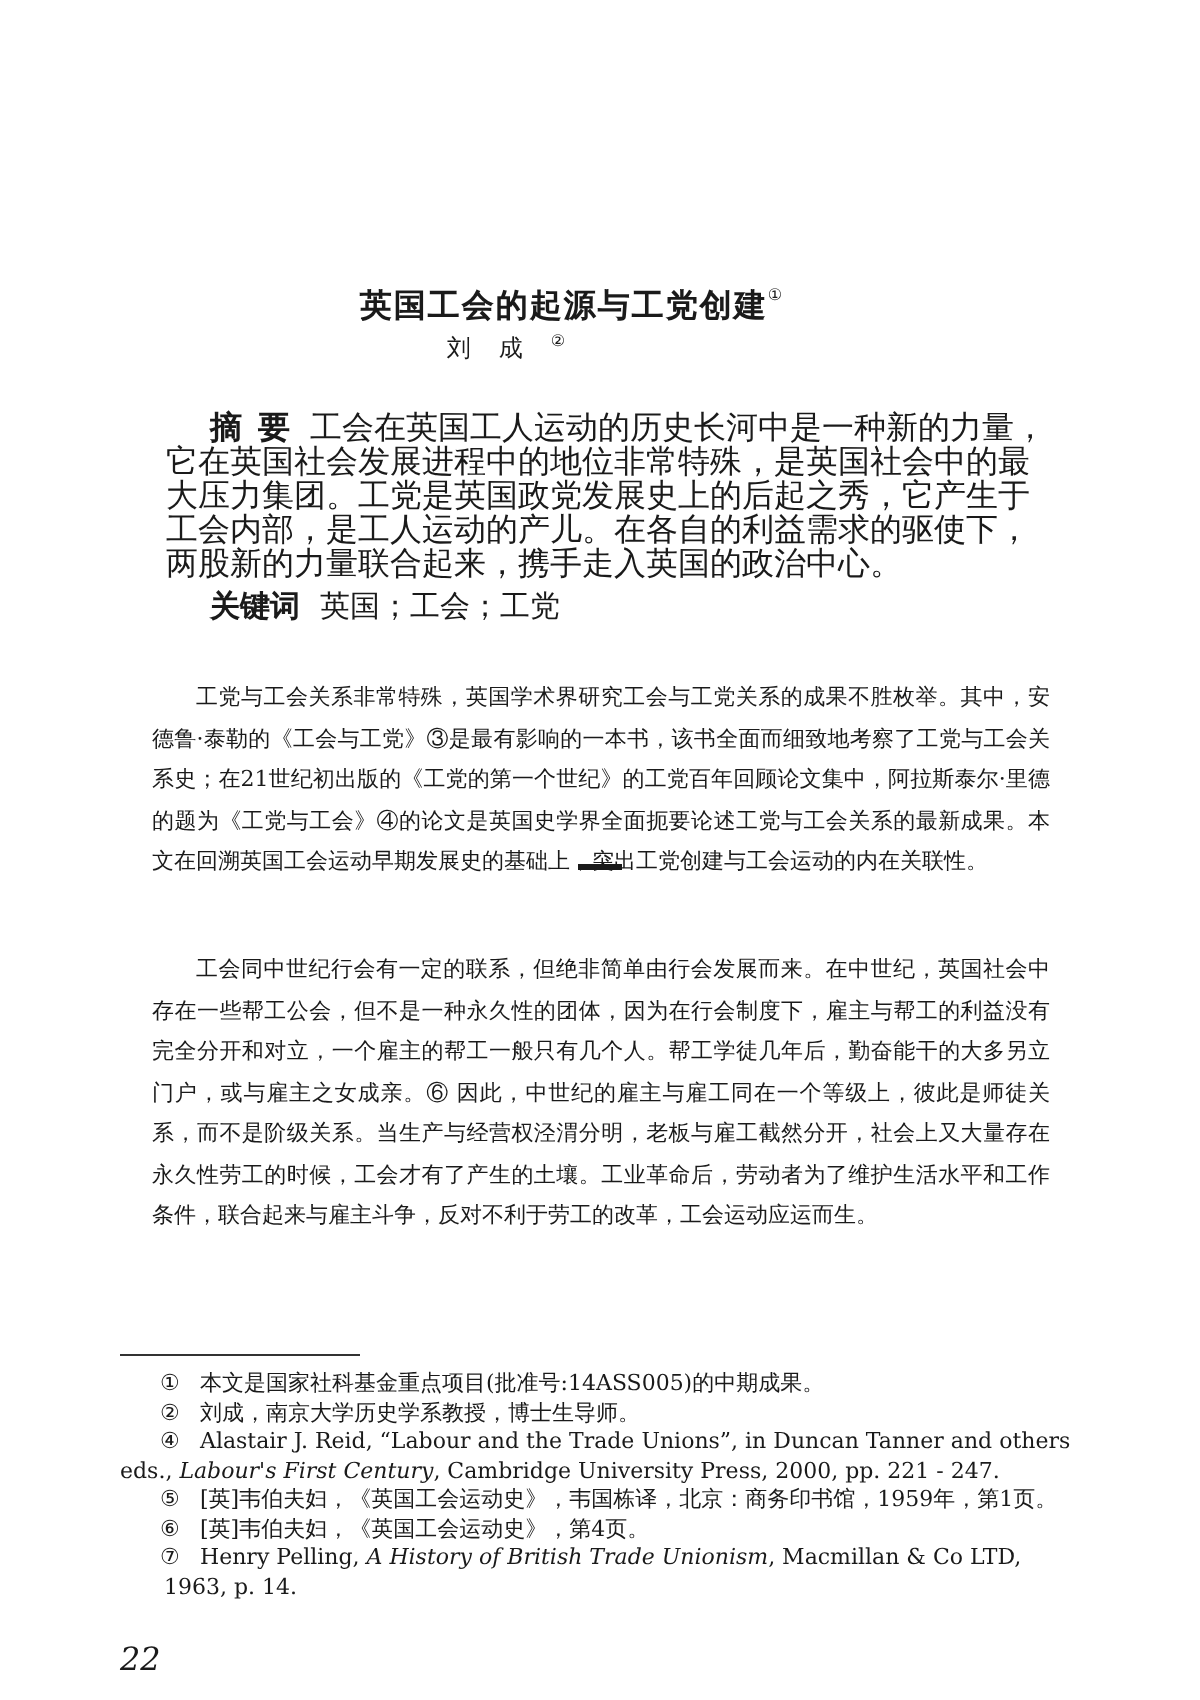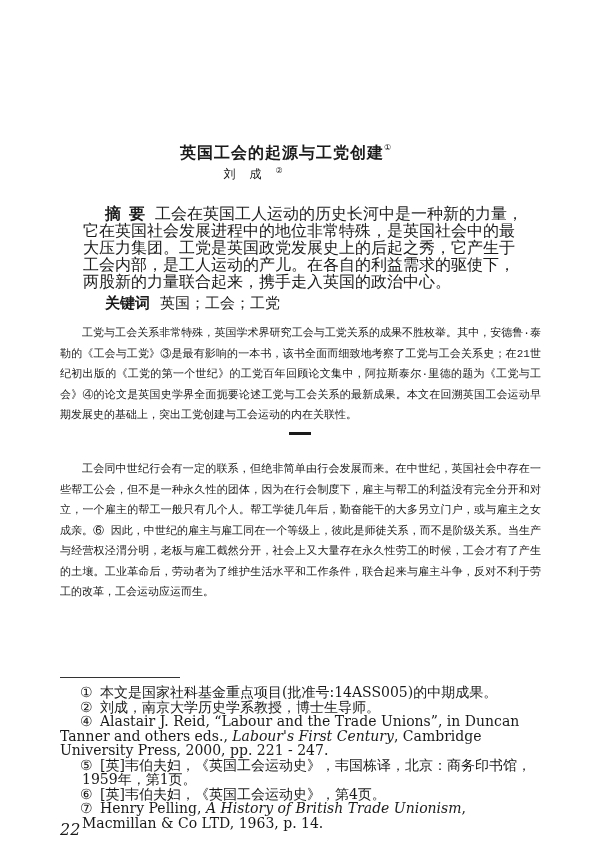--- a/index.html
+++ b/index.html
@@ -9,26 +9,26 @@
   .title { position: absolute; top: 143px; left: 0; width: 572px; text-align: center;
            font-family: "DejaVu Sans", sans-serif; font-weight: bold; font-size: 16px; letter-spacing: 1px; }
   .title sup, .author sup { font-size: 8px; font-weight: normal; vertical-align: top; }
   .author { position: absolute; top: 166px; left: 0; width: 520px; text-align: center;
             font-size: 12px; letter-spacing: 14px; }
   .abstract { position: absolute; top: 205px; left: 83px; width: 442px; font-size: 16px; line-height: 17px; }
   .abstract .lbl { font-family: "DejaVu Sans", sans-serif; font-weight: bold; letter-spacing: 8px; margin-left: 22px; margin-right: 2px; }
   .keywords { position: absolute; top: 294px; left: 105px; font-size: 15px; }
   .keywords .lbl { font-family: "DejaVu Sans", sans-serif; font-weight: bold; margin-right: 10px; }
   .body { position: absolute; left: 60px; width: 481px; font-size: 11px; line-height: 20.5px; text-align: justify; }
-  .body p { margin: 0; text-indent: 22px; font-family: Liberation Mono, monospace; }
+  .body p { margin: 16px; text-indent: 22px; }
   .intro { top: 323px; }
   .sec1 { top: 459px; }
   .divider { position: absolute; top: 432px; left: 289px; width: 22px; height: 3px; background: #1a1a1a; }
   .fn-rule { position: absolute; top: 677px; left: 60px; width: 120px; height: 1px; background: #333; }
-  .footnotes { position: absolute; top: 685px; left: 60px; width: 481px; font-size: 14px; line-height: 14.5px; }
+  .footnotes { position: absolute; top: 685px; left: 60px; width: 481px; font-size: 11px; line-height: 14.5px; }
   .footnotes .fn { padding-left: 22px; text-indent: -0px; }
   .footnotes .fn .num { display: inline-block; width: 20px; margin-left: -2px; }
   .pageno { position: absolute; top: 820px; left: 60px; font-size: 16px; font-style: italic; }
   i { font-style: italic; }
 </style>
 </head>
 <body>
 
 <div class="page">
   <div class="title">

